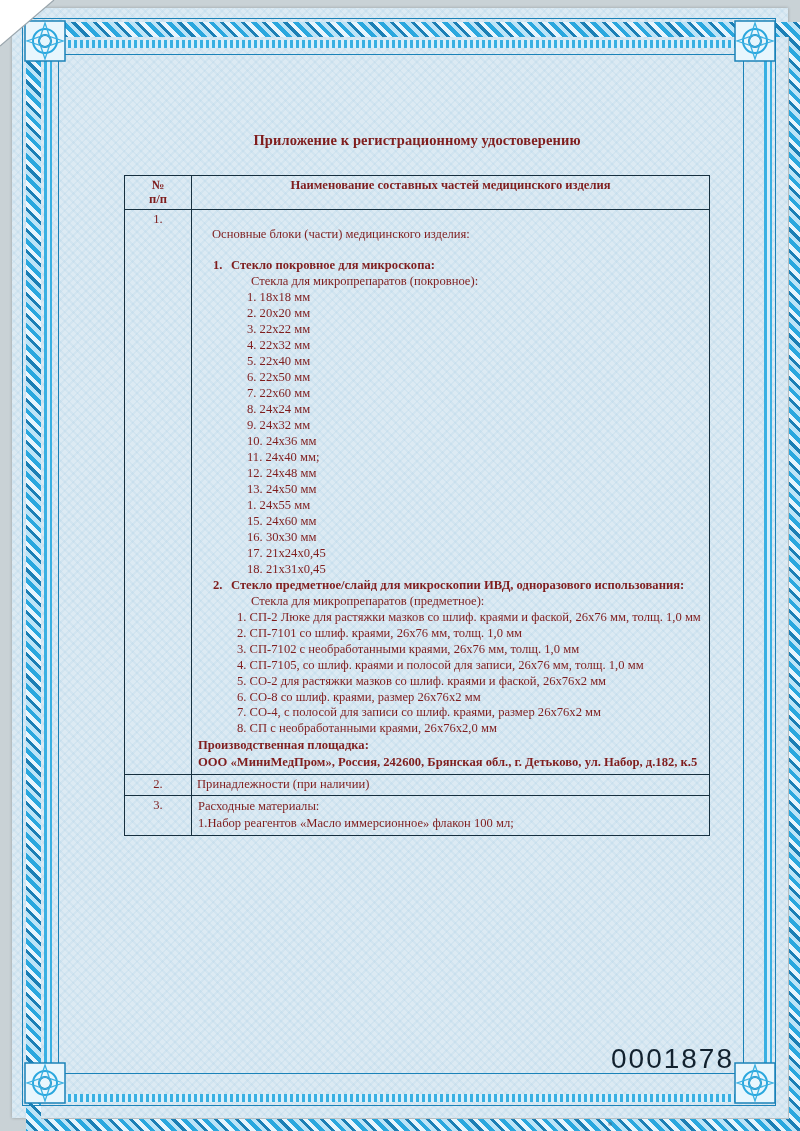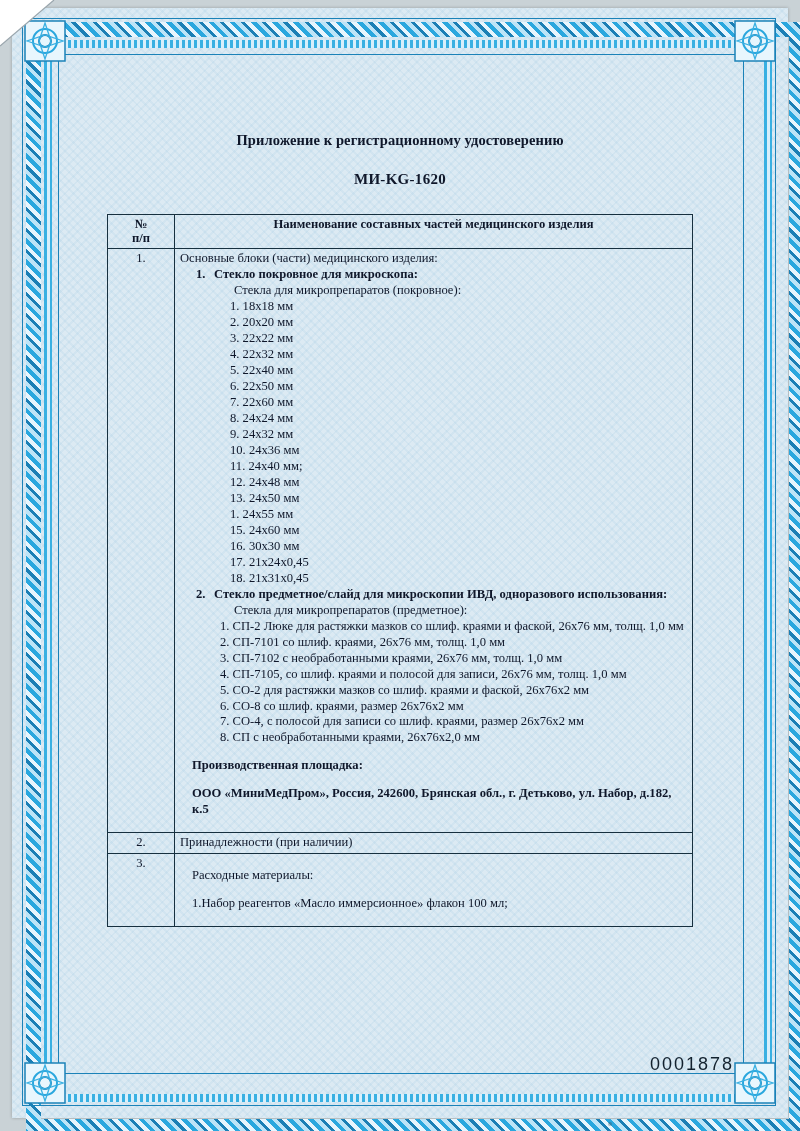--- a/index.html
+++ b/index.html
@@ -104,26 +104,26 @@
     z-index: 7;
   }
   .r-tl { left: 24px;  top: 20px; }
   .r-tr { left: 734px; top: 20px; }
   .r-bl { left: 24px;  top: 1062px; }
   .r-br { left: 734px; top: 1062px; }
 
   
   .content {
     position: absolute;
-    left: 74px;
+    left: 91px;
     top: 70px;
     width: 652px;
     height: 986px;
     z-index: 10;
-    color: #0f172a;
+    color: #7f1d1d;
   }
 
   .doc-title {
     text-align: center;
     font-weight: bold;
     font-size: 14.5px;
     letter-spacing: 0.1px;
     margin-top: 62px;
   }
   .doc-number {
@@ -150,21 +150,21 @@
   }
   .col-num { width: 56px; text-align: center; }
   th.head {
     text-align: center;
     font-weight: bold;
     font-size: 12.8px;
     padding: 4px 5px;
   }
   th.head.col-num { line-height: 1.15; }
 
-  .lvl0 { margin: 0; }
+  .lvl0 { margin: 15px; }
   .bold { font-weight: bold; }
 
   .sub1 {
     margin: 0;
     padding-left: 36px;
     font-weight: bold;
   }
   .sub1 .marker {
     display: inline-block;
     width: 18px;
@@ -178,28 +178,28 @@
   .item {
     margin: 0;
     padding-left: 72px;
     text-indent: -22px;
   }
   .item-wide {
     margin: 0;
     padding-left: 54px;
     text-indent: -14px;
   }
-  .tight { margin: 12px; }
+  .tight { margin: 1px; }
 
   .serial {
     position: absolute;
     right: 66px;
     bottom: 56px;
     font-family: "Liberation Sans", sans-serif;
-    font-size: 18px;
+    font-size: 28px;
     letter-spacing: 2px;
     color: #12212e;
     z-index: 12;
     text-align: right;
   }
 
   
   .speck {
     position: absolute;
     left: 608px; top: 1122px;
@@ -245,21 +245,20 @@
     <rect x="1" y="1" width="40" height="40" fill="#e8f6fd" stroke="#1b82b8" stroke-width="1.5"></rect>
     <circle cx="21" cy="21" r="12" fill="none" stroke="#2aa7de" stroke-width="2"></circle>
     <circle cx="21" cy="21" r="6" fill="none" stroke="#1b82b8" stroke-width="2"></circle>
     <path d="M21 3 L27 21 L21 39 L15 21 Z" fill="none" stroke="#39b0e2" stroke-width="1.3"></path>
     <path d="M3 21 L21 27 L39 21 L21 15 Z" fill="none" stroke="#39b0e2" stroke-width="1.3"></path>
   </svg>
 
   <div class="content">
 
     <div class="doc-title">Приложение к регистрационному удостоверению</div>
-    <div class="doc-number">МИ-KG-1620</div>
 
     <table class="reg">
       <thead>
         <tr>
           <th class="head col-num">
             <div>№</div>
             <div>п/п</div>
           </th>
           <th class="head">Наименование составных частей медицинского изделия</th>
         </tr>

